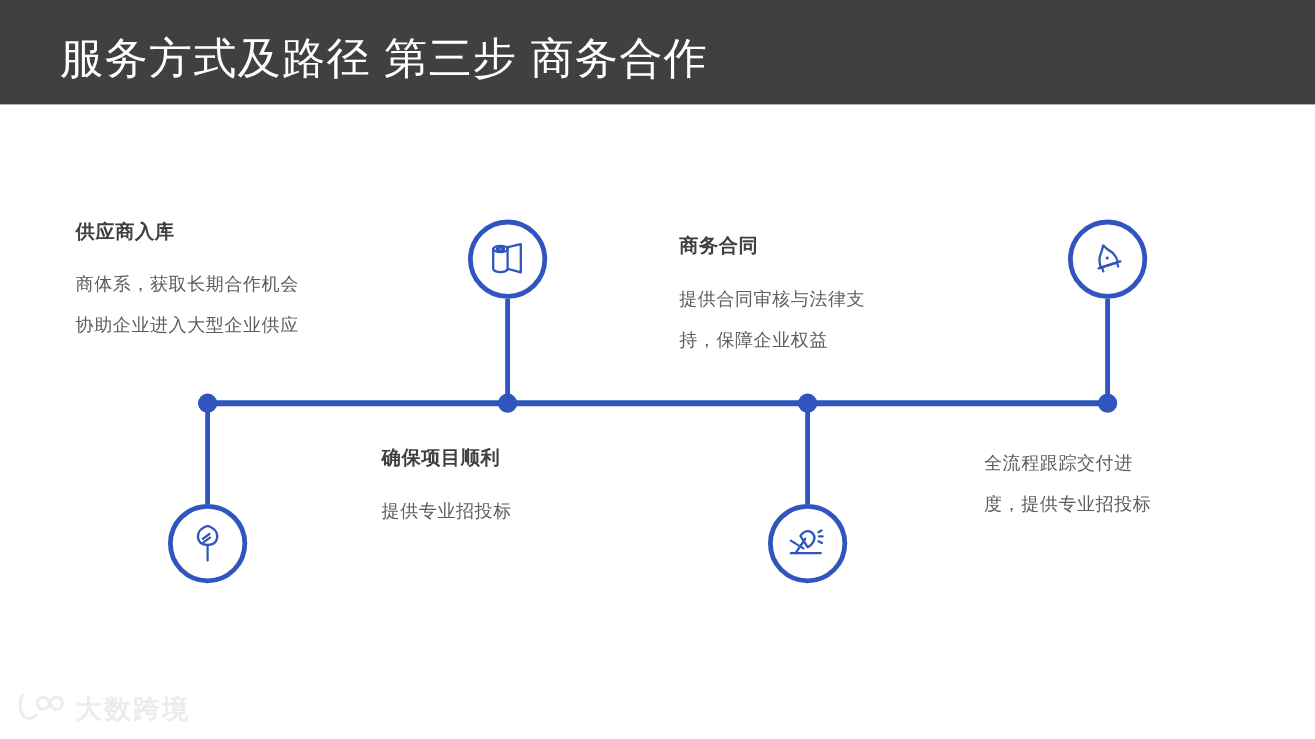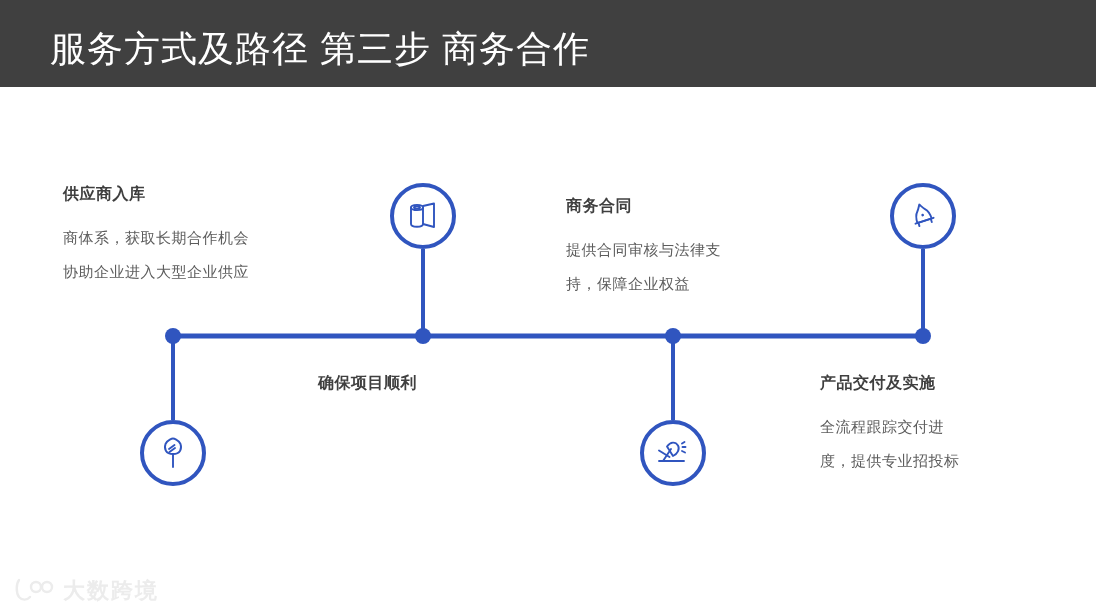--- a/index.html
+++ b/index.html
@@ -189,30 +189,30 @@
   </div>
 
   <div class="step-text" style="left:63px; top:82px; width:268px;">
     <p class="step-title">供应商入库</p>
     <p class="step-desc">商体系，获取长期合作机会</p>
     <p class="step-desc">协助企业进入大型企业供应</p>
   </div>
 
   <div class="step-text" style="left:318px; top:271px; width:210px;">
     <p class="step-title">确保项目顺利</p>
+    <p class="step-desc">提供专业招投标</p>
   </div>
 
   <div class="step-text" style="left:566px; top:82px; width:214px;margin-top:12px;">
     <p class="step-title">商务合同</p>
     <p class="step-desc">提供合同审核与法律支</p>
     <p class="step-desc">持，保障企业权益</p>
   </div>
 
   <div class="step-text" style="left:820px; top:271px; width:206px;">
-    <p class="step-title">产品交付及实施</p>
     <p class="step-desc">全流程跟踪交付进</p>
     <p class="step-desc">度，提供专业招投标</p>
   </div>
 
 </div>
 
 <div id="watermark">
   <span>
     <svg width="40" height="26" viewBox="0 0 40 26" fill="none" stroke="#ececec" stroke-width="2.4" stroke-linecap="round" stroke-linejoin="round">
       <path d="M5 4 C2 8 2 17 5 21 C8 24.5 13 24.5 16 21"></path>

